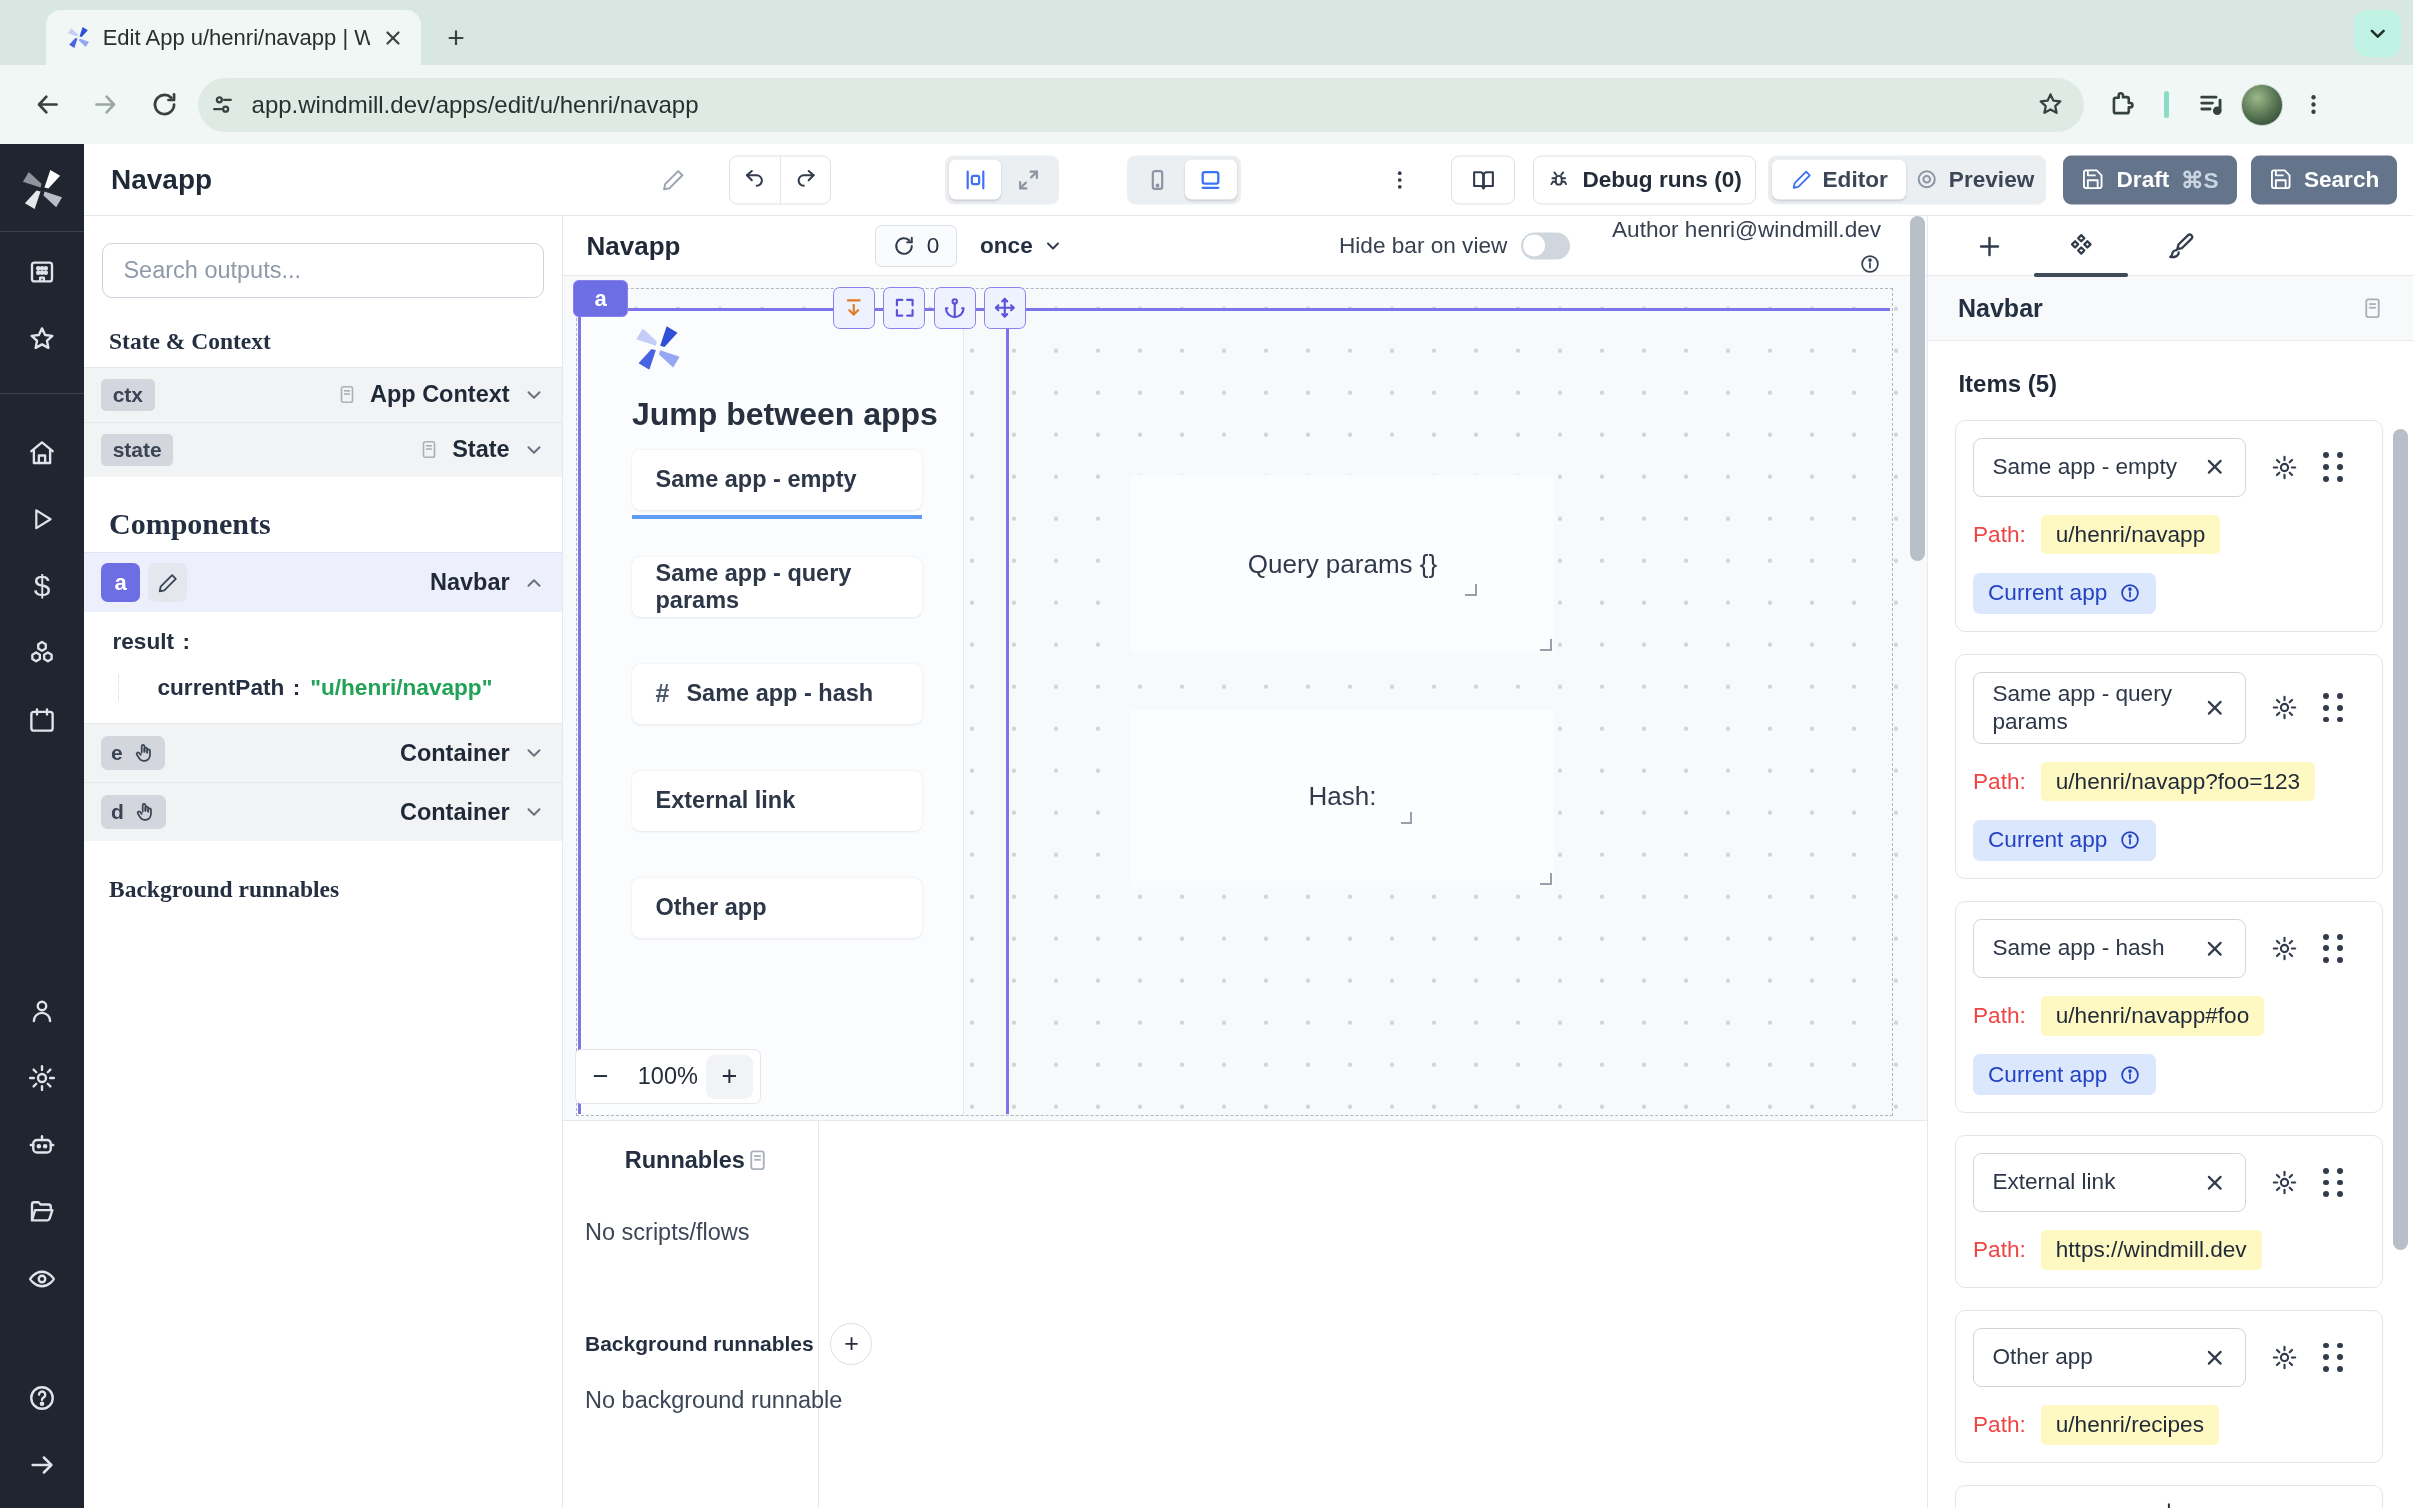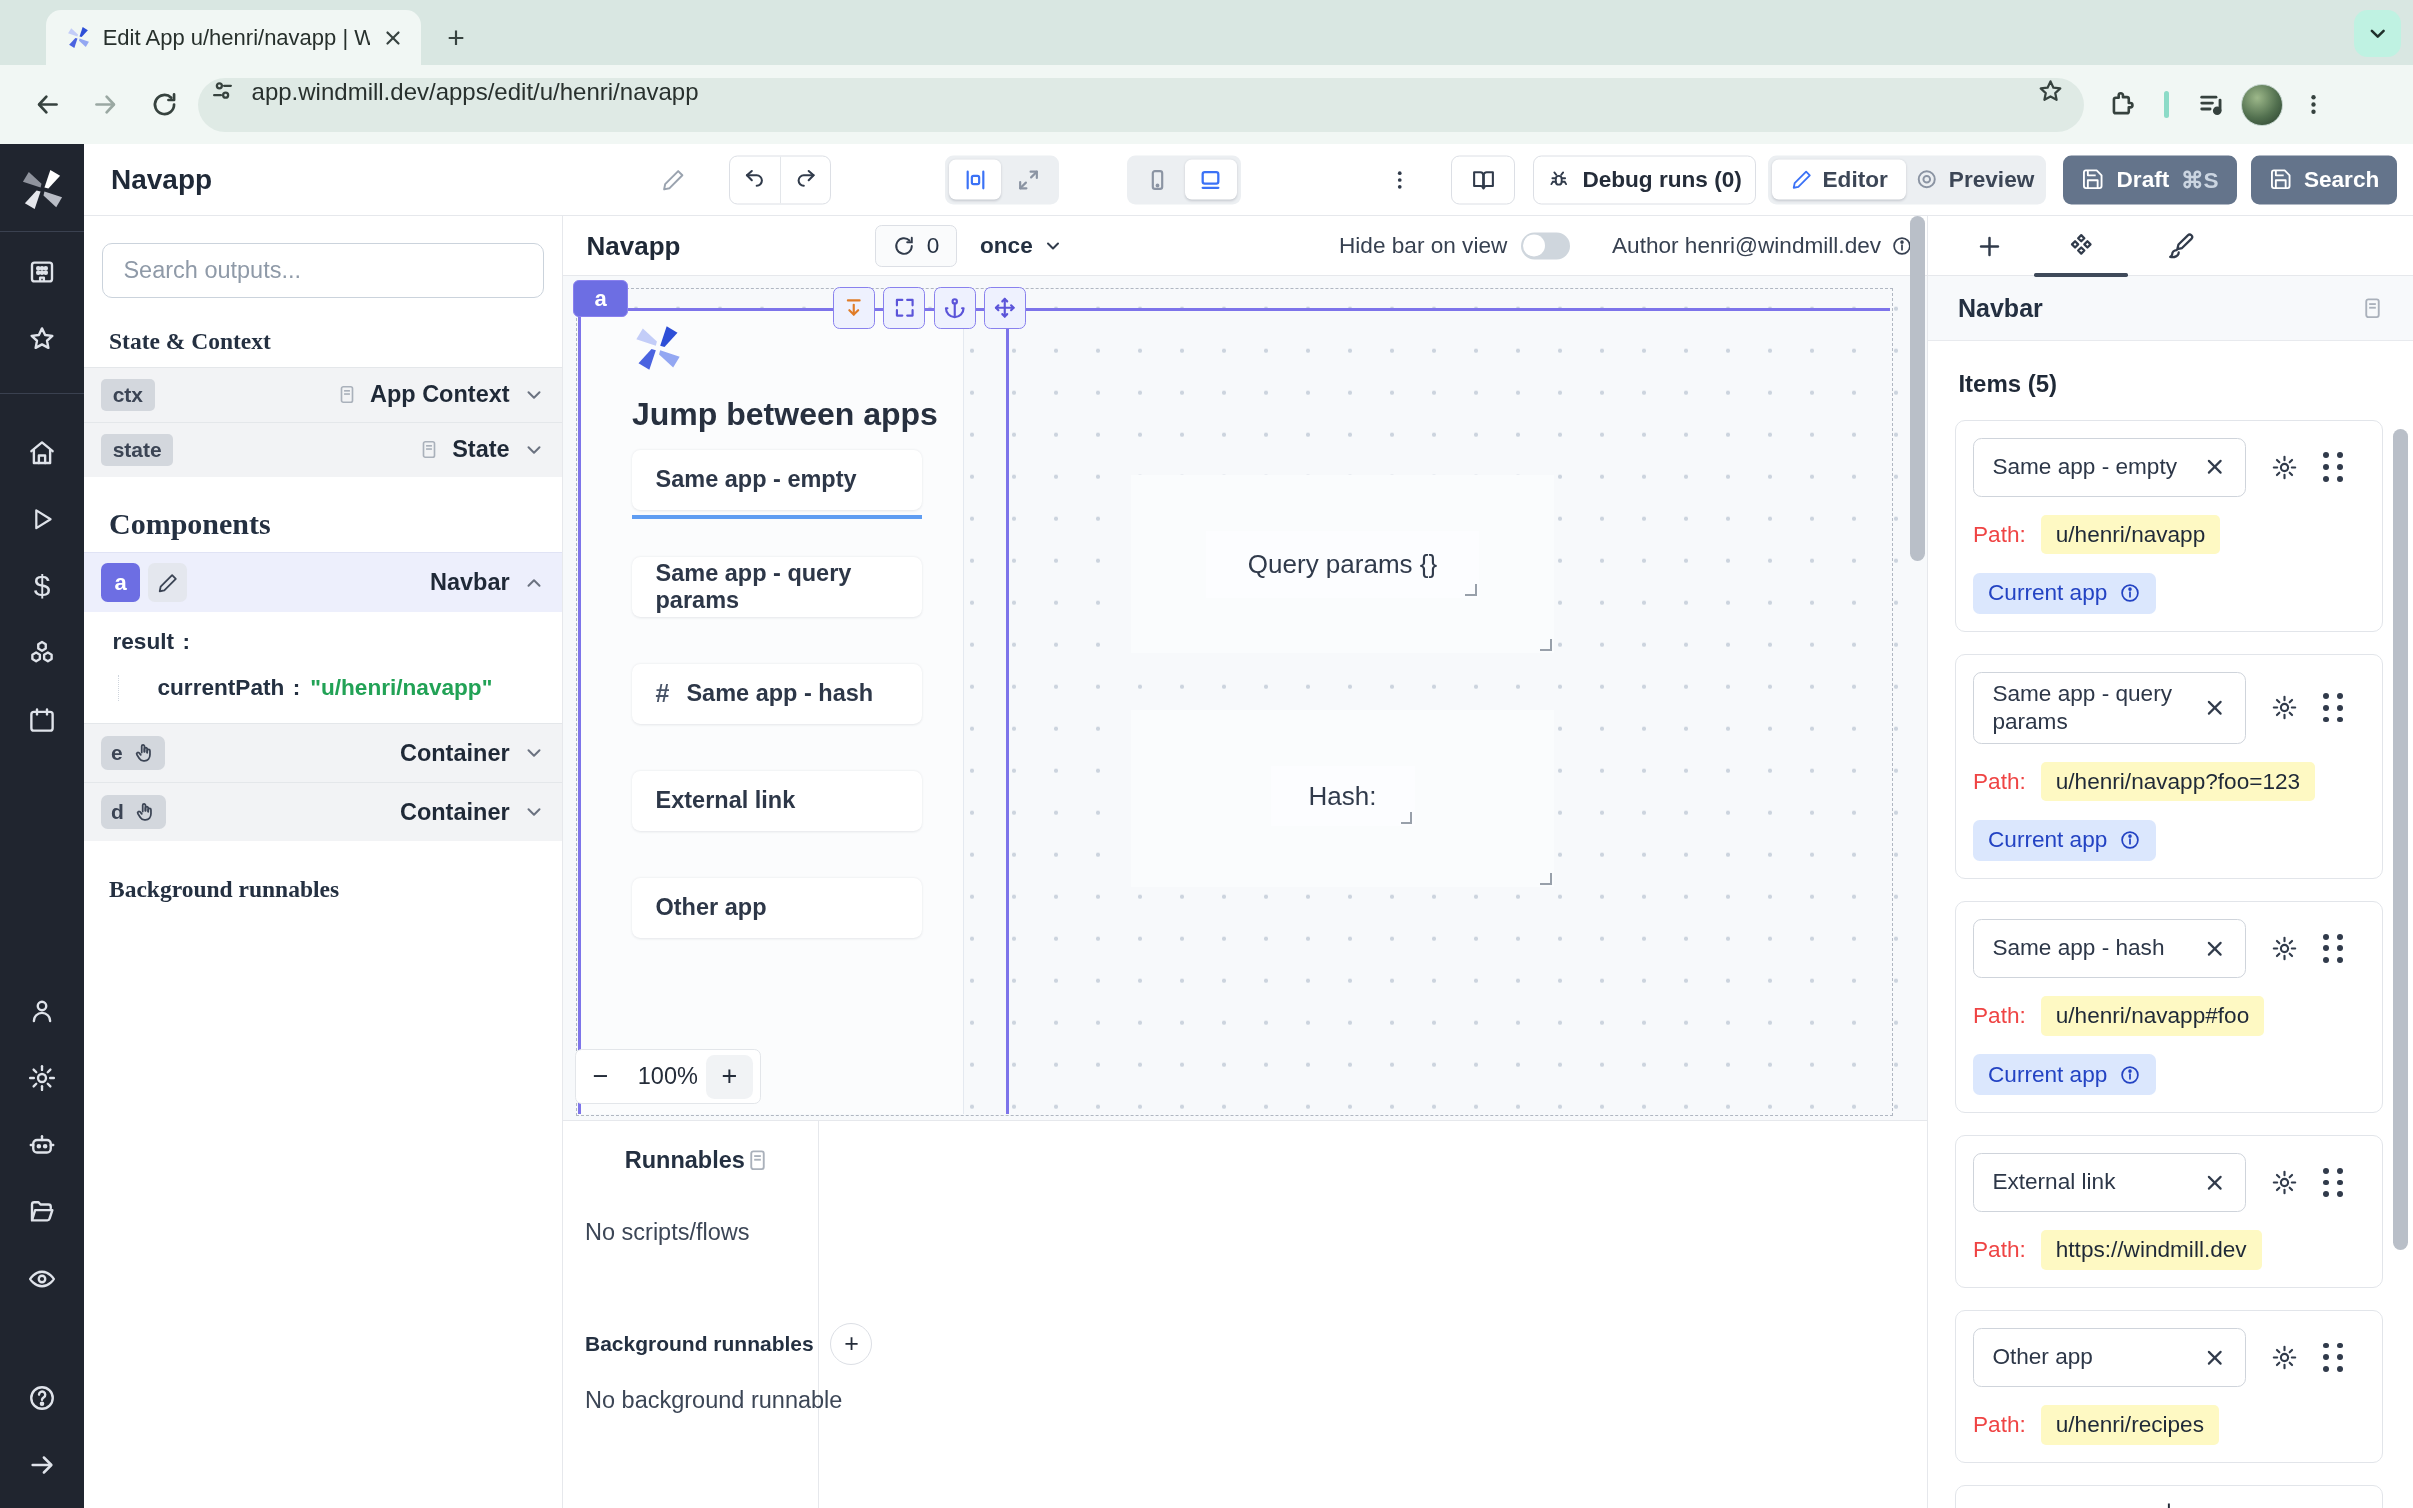--- a/index.html
+++ b/index.html
@@ -9,21 +9,21 @@
   svg { display:block; }
 
   
   .chrome { position:absolute; left:0; top:0; width:2413px; height:144px; background:#d9e7e2; }
   .tab { position:absolute; left:46px; top:10px; width:375px; height:55px; background:#f1f7f4; border-radius:15px 15px 0 0; display:flex; align-items:center; padding:0 17px 0 20px; }
   .tab-title { font-size:22px; color:#27302c; white-space:nowrap; overflow:hidden; flex:1; margin:0 11.7px; }
   .newtab { position:absolute; left:436px; top:18.4px; width:40px; height:40px; display:flex; align-items:center; justify-content:center; font-size:30px; color:#374340; }
   .mint-btn { position:absolute; right:11.7px; top:10px; width:47px; height:47px; border-radius:13.4px; background:#bff2e2; display:flex; align-items:center; justify-content:center; }
   .cbar { position:absolute; left:0; top:65px; width:2413px; height:79px; background:#f1f7f4; display:flex; align-items:center; }
   .cbtn { width:47px; height:47px; display:flex; align-items:center; justify-content:center; flex:0 0 auto; }
-  .url-pill { flex:0 0 auto; width:1886px; height:54px; margin-left:10px; background:#dfeae5; border-radius:27px; display:flex; padding:0 20px 0 11.7px; }
+  .url-pill { flex:0 0 auto; width:1886px; height:54px; margin-left:10px; background:#dfeae5; border-radius:27px; display:flex; align-items:center; padding:0 20px 0 11.7px; }
   .url-text { font-size:24px; color:#28302d; margin-left:17px; flex:1; white-space:nowrap; overflow:hidden; }
   .cbar-right { display:flex; align-items:center; gap:6.7px; margin-left:15px; }
   .tealbar { width:5px; height:27px; border-radius:2.5px; background:#8cdbc7; margin:0 11.7px; }
   .avatar { width:42px; height:42px; border-radius:50%; background:radial-gradient(circle at 38% 32%, #9db88a, #52704f 55%, #2c4230 95%); border:0.8px solid #c4d4cd; }
 
   
   .rail { position:absolute; left:0; top:144px; width:84px; height:1364px; background:#20252f; display:flex; flex-direction:column; align-items:center; color:#dfe3ea; }
   .rail .ricon { margin-top:37px; }
   .rail hr { width:84px; border:none; border-top:1.3px solid #3a4150; margin-top:30px; }
   .rail .spacer { flex:1; }
@@ -80,21 +80,21 @@
   
   .canvas-col { position:absolute; left:563px; top:216px; width:1364px; height:1292px; }
   .canvas-head { height:60px; background:#fff; border-bottom:1.3px solid #e6e8ec; position:relative; }
   .canvas-head > * { position:absolute; top:50%; transform:translateY(-50%); }
   .ch-title { left:23.5px; font-size:26px; font-weight:700; color:#1f2937; }
   .refresh-btn { left:312px; height:42px; display:flex; align-items:center; gap:11.7px; border:1.3px solid #dcdfe5; border-radius:6.7px; background:#fafbfc; padding:0 17px; font-size:22.6px; color:#243041; }
   .once-dd { left:417px; display:flex; align-items:center; gap:10px; font-size:22.6px; font-weight:600; color:#243041; }
   .hidebar { left:776px; display:flex; align-items:center; gap:13.4px; font-size:22.6px; color:#374151; }
   .toggle { width:49px; height:27px; border-radius:13.4px; background:#cfd6dd; position:relative; }
   .toggle .knob { position:absolute; left:2.5px; top:2.5px; width:22px; height:22px; border-radius:50%; background:#fff; }
-  .author { left:1049px; display:flex; align-items:center; gap:10px; font-size:22.6px; color:#374151; }
+  .author { left:1049px; display:flex; align-items:flex-end; gap:10px; font-size:22.6px; color:#374151;flex-direction:column; }
 
   .canvas { position:relative; height:844px; background:#f7f9fb; overflow:hidden;
     background-image:radial-gradient(circle, #ccd4de 1.9px, transparent 2.3px); background-size:42px 42px; background-position:10px 11.7px; }
   .canvas-frame { position:absolute; left:13.4px; top:11.7px; width:1317px; height:828px; border:1.7px dashed #b0b7c2; }
   .navbar-comp { position:absolute; left:17px; top:34px; width:384px; height:804px; background:#fbfcfd; border-right:0.8px solid #e4e9f0; padding-left:52px; }
   .sel-line { position:absolute; background:#7d74ea; }
   .sel-top { left:15px; top:32px; width:1312px; height:2.5px; }
   .sel-left { left:15px; top:32px; width:2.5px; height:806px; }
   .sel-right { left:443px; top:32px; width:2.5px; height:806px; }
   .a-tag { position:absolute; left:10px; top:4.2px; width:55px; height:37px; background:#6d6ee3; border:1.7px solid #8981ee; border-radius:5.9px; color:#fff; font-size:22px; font-weight:700; display:flex; align-items:center; justify-content:center; z-index:3; }

